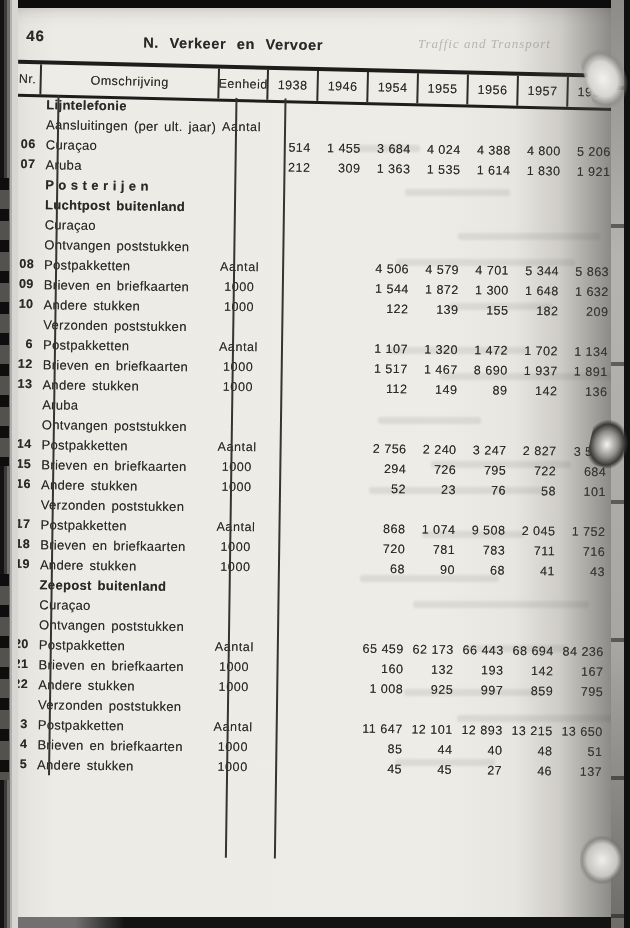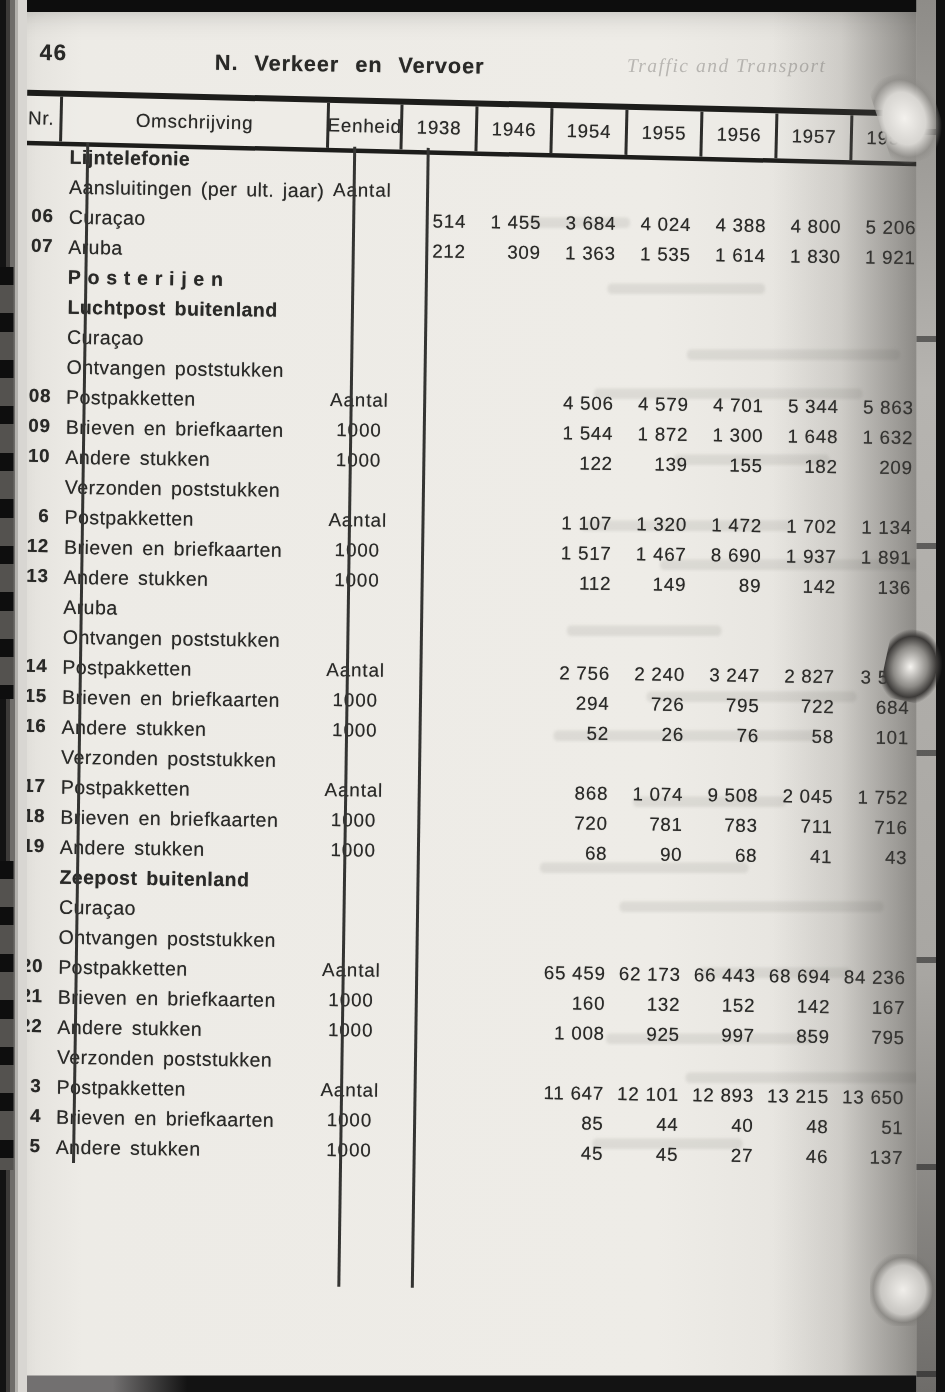--- a/index.html
+++ b/index.html
@@ -365,21 +365,21 @@
             <div class="c-val">722</div>
             <div class="c-val">684</div>
           </div>
           <div class="trow">
             <div class="c-nr">16</div>
             <div class="c-label">Andere stukken</div>
             <div class="c-unit">1000</div>
             <div class="c-val"></div>
             <div class="c-val"></div>
             <div class="c-val">52</div>
-            <div class="c-val">26</div>
+            <div class="c-val">23</div>
             <div class="c-val">76</div>
             <div class="c-val">58</div>
             <div class="c-val">101</div>
           </div>
           <div class="trow">
             <div class="c-nr"></div>
             <div class="c-label">Verzonden poststukken</div>
             <div class="c-unit"></div>
             <div class="c-val"></div>
             <div class="c-val"></div>
@@ -474,21 +474,21 @@
             <div class="c-val">84 236</div>
           </div>
           <div class="trow">
             <div class="c-nr">21</div>
             <div class="c-label">Brieven en briefkaarten</div>
             <div class="c-unit">1000</div>
             <div class="c-val"></div>
             <div class="c-val"></div>
             <div class="c-val">160</div>
             <div class="c-val">132</div>
-            <div class="c-val">152</div>
+            <div class="c-val">193</div>
             <div class="c-val">142</div>
             <div class="c-val">167</div>
           </div>
           <div class="trow">
             <div class="c-nr">22</div>
             <div class="c-label">Andere stukken</div>
             <div class="c-unit">1000</div>
             <div class="c-val"></div>
             <div class="c-val"></div>
             <div class="c-val">1 008</div>

